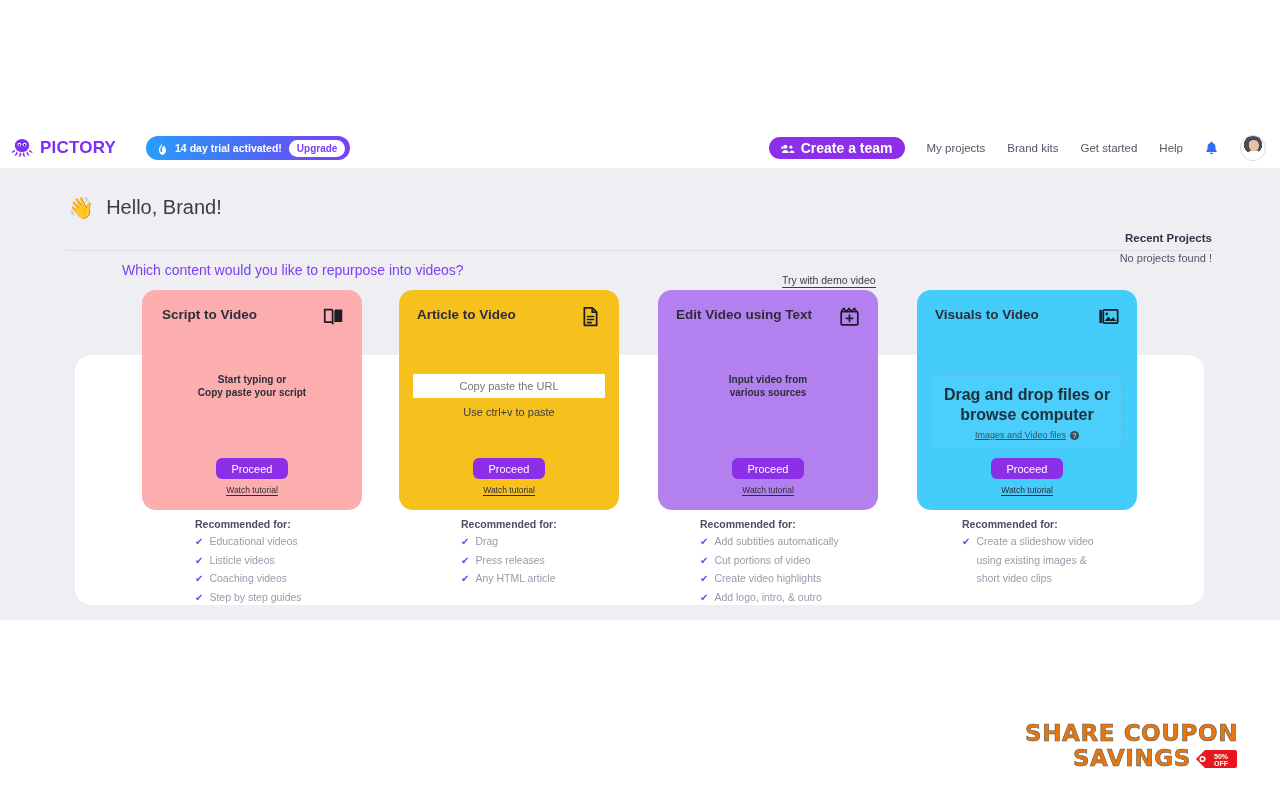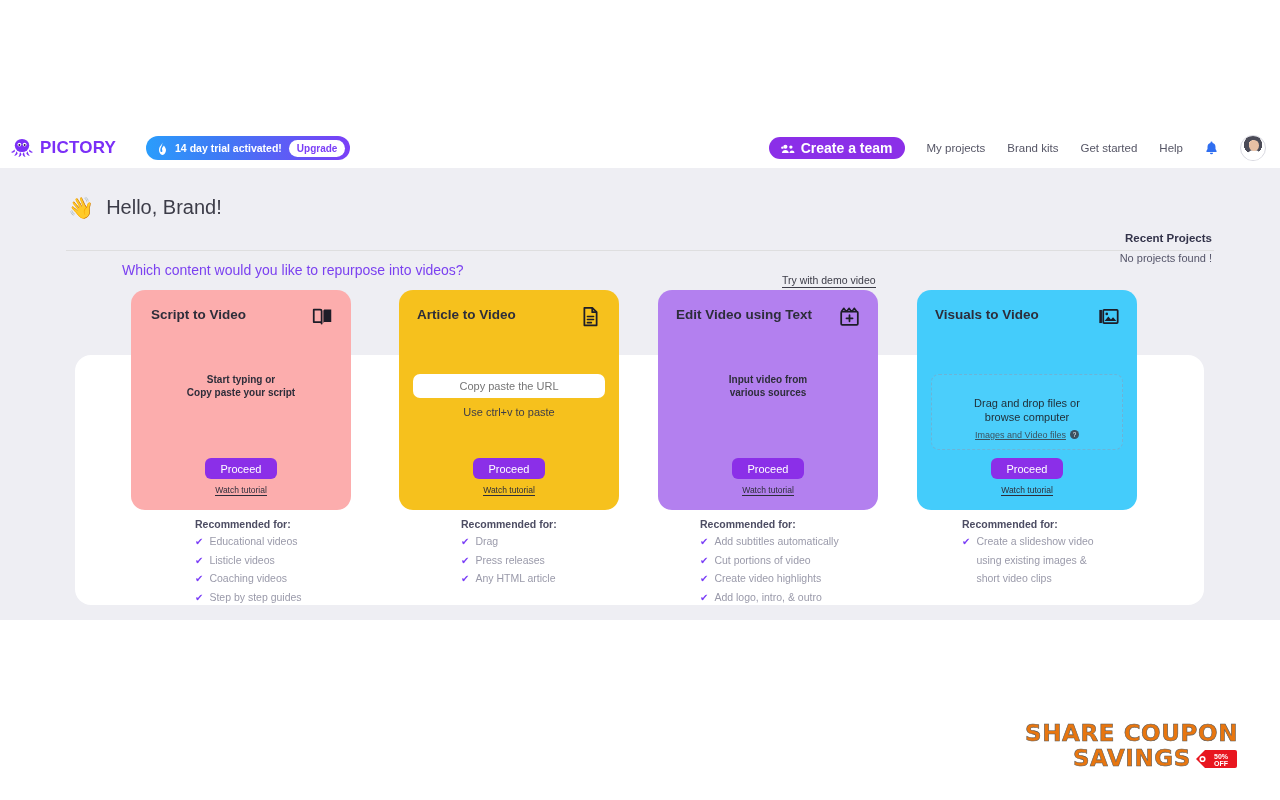--- a/index.html
+++ b/index.html
@@ -111,49 +111,49 @@
     position:absolute; left: 75px; top: 227px; width: 1129px; height: 250px;
     background:#fff; border-radius: 16px;
   }
 
   
   .cards { position:absolute; left:0; top:0; width:1280px; height:492px; }
   .card {
     position:absolute; top: 162px; width: 220px; height: 220px;
     border-radius: 14px; padding: 16px 18px 0 18px;
   }
-  .card-1 { left: 131px; background: #fcadad; padding-left: 20px; }
+  .card-1 { left: 142px; background: #fcadad; padding-left: 20px; }
   .card-2 { left: 399px; background: #f6c11d; }
   .card-3 { left: 658px; background: #b380ef; }
   .card-4 { left: 917px; background: #44ccfb; }
 
   .card-head { display:flex; justify-content:space-between; align-items:flex-start; }
   .card-title { font-size: 13.5px; font-weight: 700; color:#2d2d3a; line-height: 1.35; }
   .card-icon { width: 21px; height: 21px; display:block; flex:none; }
 
   .card-body {
     position:absolute; left: 0; right: 0; top: 84px; text-align:center;
     padding: 0 14px;
   }
   .card-body-text {
     font-size: 10px; font-weight: 600; color:#2d2d3a; line-height: 1.25;
     white-space: pre-line;
   }
   .url-input {
-    width: 100%; height: 24px; border-radius: 7px; border:none; background:#fff;
+    width: 100%; height: 24px; border-radius: 1px; border:none; background:#fff;
     text-align:center; font-size: 11px; color:#55556a; font-family: inherit;
     outline:none;
   }
   .url-hint { font-size: 11px; color:#3c3c48; margin-top: 8px; font-weight:500; }
 
   .dropzone {
     border: 1px dashed #6ab4d8; border-radius: 8px; padding: 10px 6px 9px;
     background: rgba(255,255,255,0.04);
   }
-  .dz-main { font-size: 11px; font-weight: 400; color:#20303a; line-height:1.25; white-space: pre-line; margin-top: 12px; }
+  .dz-main { font-size: 16px; font-weight: 700; color:#20303a; line-height:1.25; white-space: pre-line; }
   .dz-sub {
     font-size: 9px; color:#3b5260; margin-top: 5px;
     display:flex; align-items:center; justify-content:center; gap:4px;text-decoration:underline;
   }
   .q-icon { width:9px; height:9px; display:block; }
 
   .card-foot {
     position:absolute; left:0; right:0; bottom: 13px; text-align:center;
   }
   .proceed-btn {

